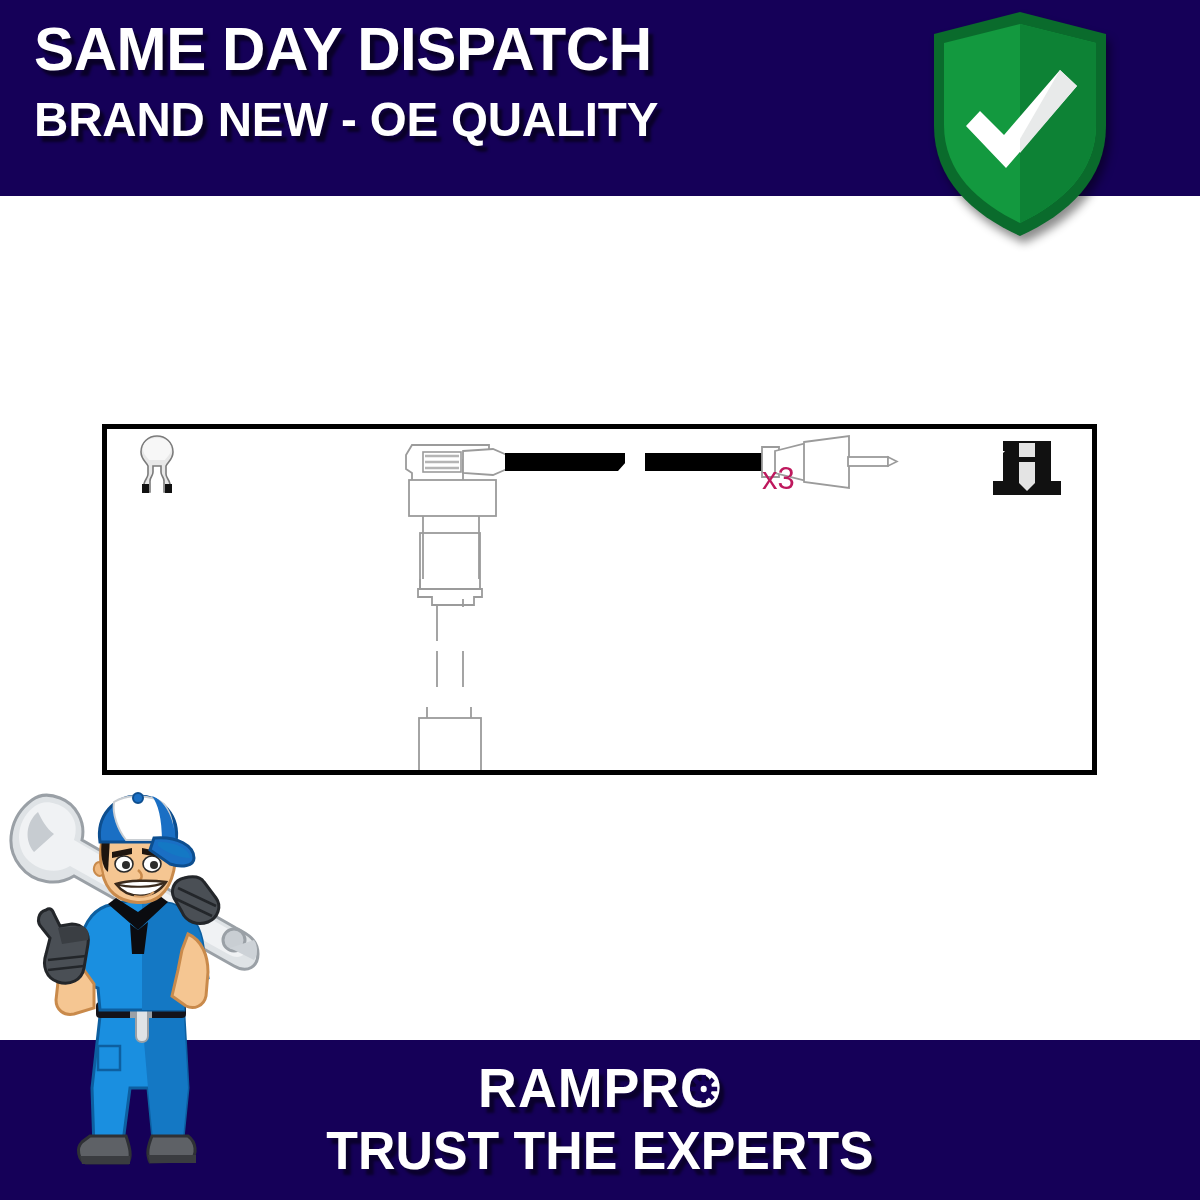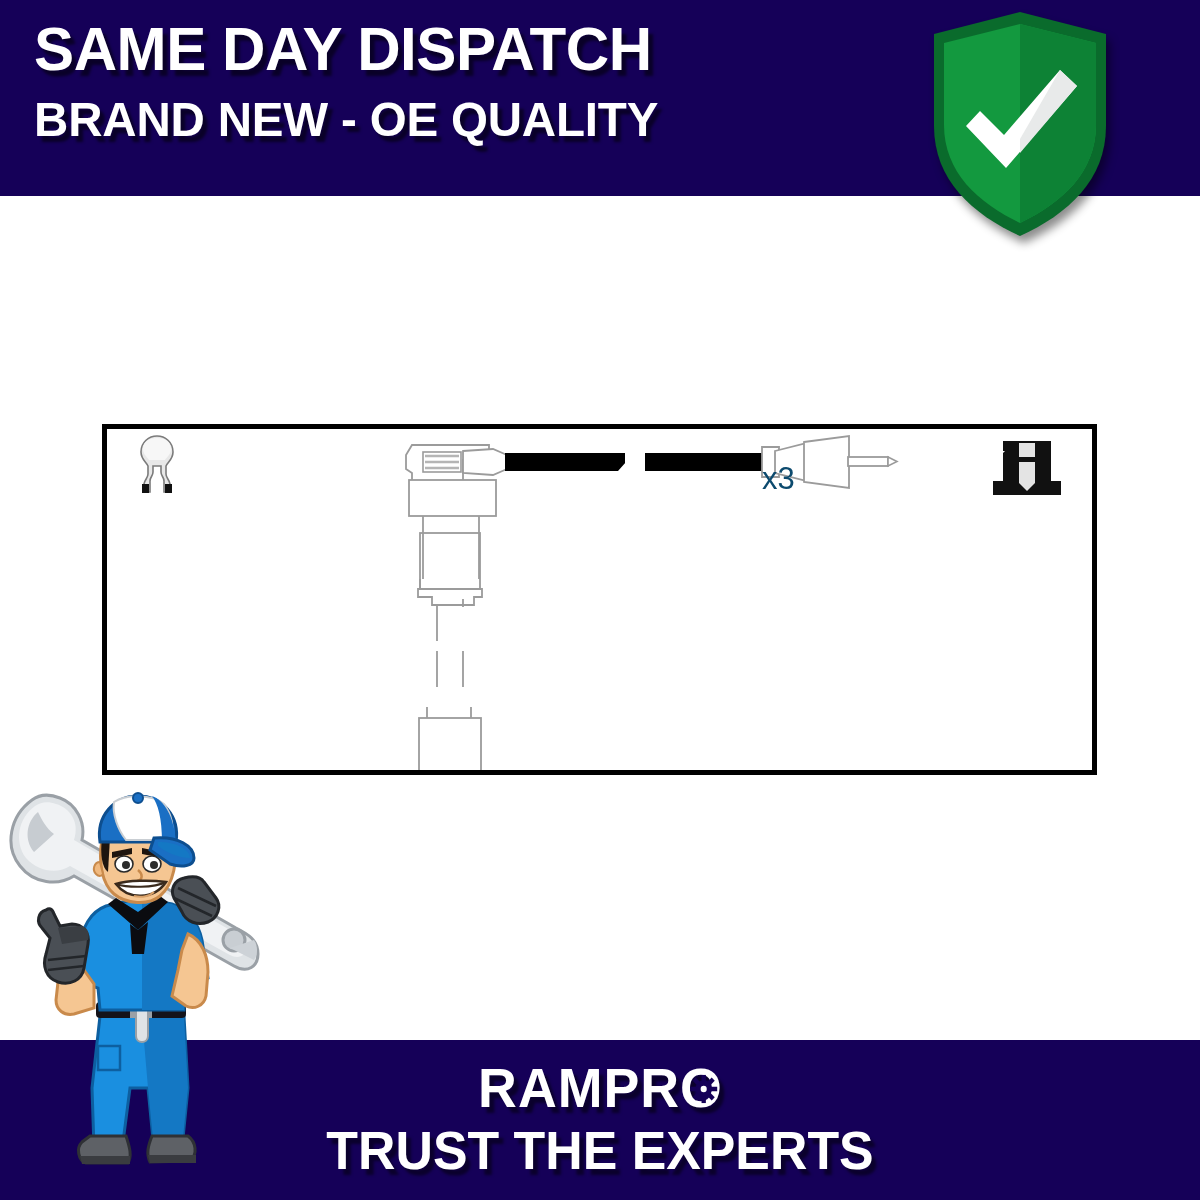--- a/index.html
+++ b/index.html
@@ -85,21 +85,21 @@
     top: 0;
     width: 100%;
     height: 100%;
   }
   .qty-label {
     position: absolute;
     left: 655px;
     top: 32px;
     font-family: "Liberation Sans", sans-serif;
     font-size: 31px;
-    color: #0c4a6e;
+    color: #be185d;
     letter-spacing: 0px;
     text-align: right;
   }
 
   
   .bottom-banner {
     position: absolute;
     left: 0;
     top: 1040px;
     width: 1200px;

